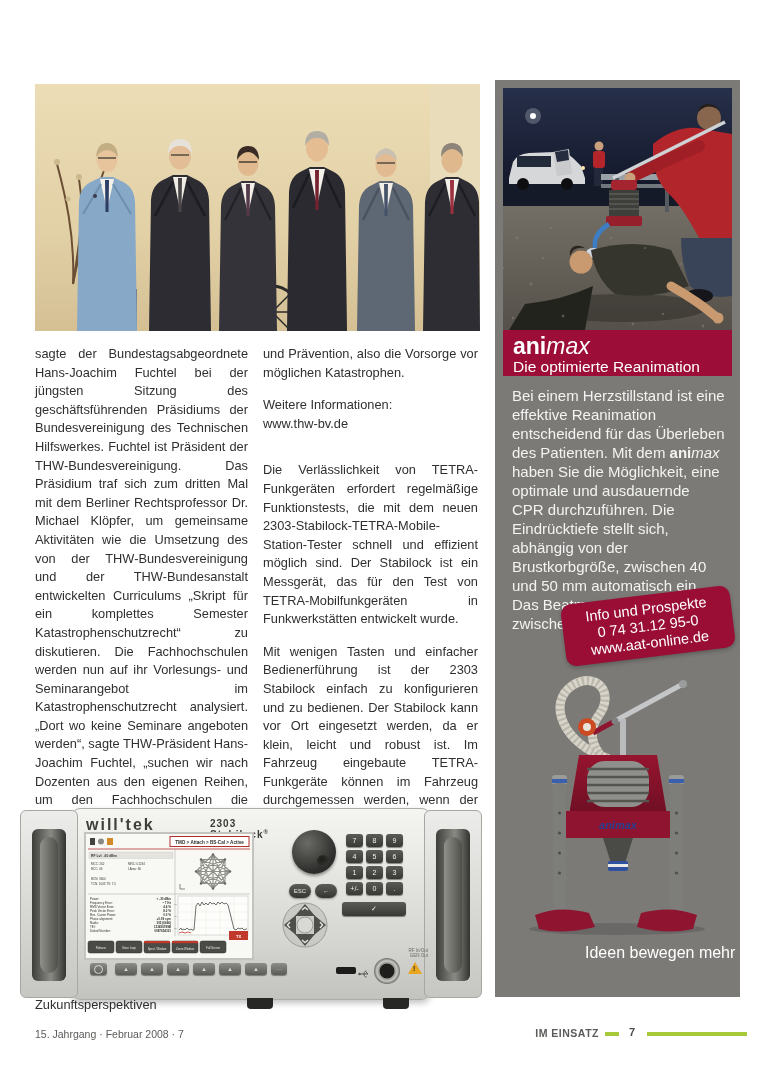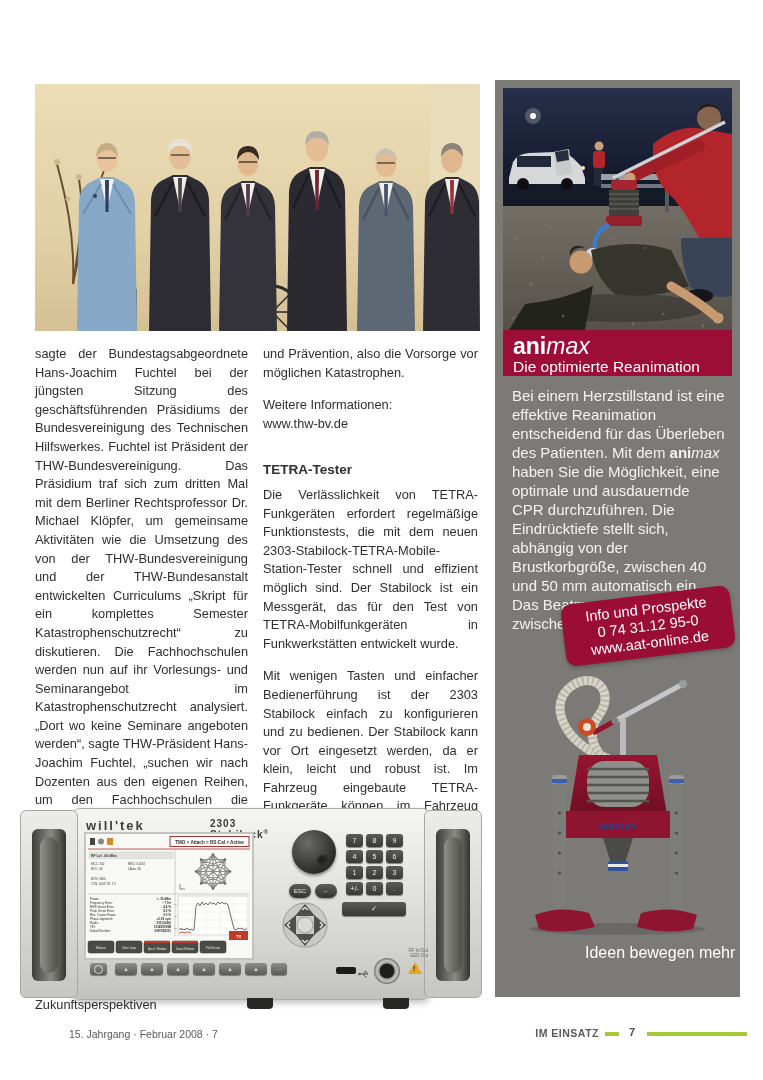--- a/index.html
+++ b/index.html
@@ -38,21 +38,21 @@
   .device{left:20px;top:808px;width:462px;height:202px;}
   .dev-body{left:52px;top:0;width:358px;height:192px;border-radius:8px;
             background:linear-gradient(#f5f5f2,#d5d5d1 70%,#c2c2be);border:1px solid #adada8;box-sizing:border-box;
             box-shadow:0 3px 6px rgba(0,0,0,.25);}
   .wing{top:2px;width:58px;height:188px;border-radius:6px;background:linear-gradient(#ececea,#c6c6c2);border:1px solid #a8a8a3;box-sizing:border-box;}
   .wing.l{left:0;} .wing.r{right:0;}
   .recess{top:18px;width:34px;height:152px;border-radius:6px;background:linear-gradient(90deg,#3d3d3a,#8a8a85 55%,#333330);}
   .wing.l .recess{position:absolute;left:11px;} .wing.r .recess{position:absolute;right:11px;}
   .handlebar{position:absolute;top:8px;left:8px;width:18px;height:136px;border-radius:9px;background:linear-gradient(90deg,#90908b,#50504b);}
   .brand-row{left:66px;top:8px;width:180px;}
-  .dev-brand{font-size:13px;letter-spacing:2px;font-weight:600;color:#3e3e3c;}
+  .dev-brand{font-size:16px;letter-spacing:2px;font-weight:600;color:#3e3e3c;}
   .dev-model{position:absolute;left:124px;top:2px;font-size:10px;font-weight:bold;color:#3a3a38;letter-spacing:1px;}
   .dev-model sup{font-size:6px;}
   .screen{left:64px;top:24px;width:166px;height:124px;background:#f8f8f5;border:2px solid #c3c3bf;box-sizing:content-box;}
   .knob{left:272px;top:22px;width:44px;height:44px;border-radius:50%;
         background:radial-gradient(circle at 35% 30%,#6a6a66,#2c2c2a 70%);box-shadow:0 2px 3px rgba(0,0,0,.4);}
   .knob:after{content:"";position:absolute;right:7px;bottom:7px;width:12px;height:12px;border-radius:50%;
         background:radial-gradient(circle at 40% 35%,#1c1c1a,#3c3c38);}
   .pill{height:14px;border-radius:7px;background:linear-gradient(#5c5c58,#343430);color:#e8e8e4;
         font-size:6px;text-align:center;line-height:14px;box-shadow:0 1px 2px rgba(0,0,0,.4);}
   .keypad{left:326px;top:26px;width:57px;height:61px;display:grid;grid-template-columns:repeat(3,17px);grid-auto-rows:13px;gap:3px;}
@@ -64,21 +64,21 @@
   .powerdot{width:7px;height:7px;border:1.5px solid #d8d8d4;border-radius:50%;}
   .usb{left:316px;top:159px;width:20px;height:7px;background:#1c1c1a;border-radius:2px;}
   .rf{left:354px;top:150px;width:26px;height:26px;border-radius:50%;
       background:radial-gradient(circle,#1e1e1c 38%,#8f8f8b 42%,#c8c8c4 55%,#6f6f6b 70%);}
   .warn{left:388px;top:154px;width:0;height:0;border-left:7px solid transparent;border-right:7px solid transparent;border-bottom:12px solid #e8a51e;}
   .warn span{position:absolute;left:-2px;top:3px;font-size:7px;font-weight:bold;color:#2e2e2a;}
   .portlbl{left:384px;top:140px;font-size:4.5px;color:#6a6a66;line-height:5px;text-align:right;width:24px;}
   .foot{top:190px;width:26px;height:11px;background:#272725;border-radius:0 0 4px 4px;}
 
   
-  .footer-l{left:35px;top:1028px;font-size:10.5px;color:#5a5a58;margin-left:34px;}
+  .footer-l{left:35px;top:1028px;font-size:10.5px;color:#5a5a58;}
   .footer-r{right:16px;top:1026px;height:14px;}
   .footer-r .lbl{position:absolute;right:148px;top:1px;font-size:10.5px;font-weight:bold;color:#5a5a58;letter-spacing:.5px;}
   .gdash{position:absolute;right:128px;top:6px;width:14px;height:4px;background:#a5c938;}
   .fpage{position:absolute;right:112px;top:0;font-size:11px;font-weight:bold;color:#4a4a48;}
   .gbar{position:absolute;right:0;top:6px;width:100px;height:4px;background:#a5c938;}
 </style>
 </head>
 <body>
 
 <div id="page">
@@ -182,21 +182,20 @@
   <div class="abs col" style="left:35px;top:345px;width:213px;">
     <p>sagte der Bundestagsabgeordnete Hans-Joachim Fuchtel bei der jüngsten Sitzung des geschäftsführenden Präsidiums der Bundesvereinigung des Technischen Hilfswerkes. Fuchtel ist Präsident der THW-Bundesvereinigung. Das Präsidium traf sich zum dritten Mal mit dem Berliner Rechtsprofessor Dr. Michael Klöpfer, um gemeinsame Aktivitäten wie die Umsetzung des von der THW-Bundesvereinigung und der THW-Bundesanstalt entwickelten Curriculums „Skript für ein komplettes Semester Katastrophenschutzrecht“ zu diskutieren. Die Fachhochschulen werden nun auf ihr Vorlesungs- und Seminarangebot im Katastrophenschutzrecht analysiert. „Dort wo keine Seminare angeboten werden“, sagte THW-Präsident Hans-Joachim Fuchtel, „suchen wir nach Dozenten aus den eigenen Reihen, um den Fachhochschulen die Aufnahme einer Lehreinheit in den Stundenplan zu erleichtern“. Es sei dringend notwendig, das deutsche Katastrophenschutzrecht fest in den Lehrplänen zu verankern. Dazu gehörten Grundlagen wie die Verteilung von Gesetzgebungs- und Behördenkompetenzen oder das Miteinander staatlicher Kräfte und Hilfsorganisationen ebenso wie Zukunftsperspektiven</p>
   </div>
 
   <div class="abs col" style="left:263px;top:345px;width:215px;">
     <p>und Prävention, also die Vorsorge vor möglichen Katastrophen.</p>
     <div class="info">
       <div>Weitere Informationen:</div>
       <div>www.thw-bv.de</div>
     </div>
-    <div class="h2">TETRA-Tester</div>
     <p>Die Verlässlichkeit von TETRA-Funkgeräten erfordert regelmäßige Funktionstests, die mit dem neuen 2303-Stabilock-TETRA-Mobile-Station-Tester schnell und effizient möglich sind. Der Stabilock ist ein Messgerät, das für den Test von TETRA-Mobilfunkgeräten in Funkwerkstätten entwickelt wurde.</p>
     <p>Mit wenigen Tasten und einfacher Bedienerführung ist der 2303 Stabilock einfach zu konfigurieren und zu bedienen. Der Stabilock kann vor Ort eingesetzt werden, da er klein, leicht und robust ist. Im Fahrzeug eingebaute TETRA-Funkgeräte können im Fahrzeug durchgemessen werden, wenn der Stabilock mit dem optionalen Akku ausgestattet ist.</p>
     <div class="info">
       <div>Weitere Informationen:</div>
       <div>www.willtek.com/tetra</div>
     </div>
   </div>
 
   <div class="abs ad">
 

